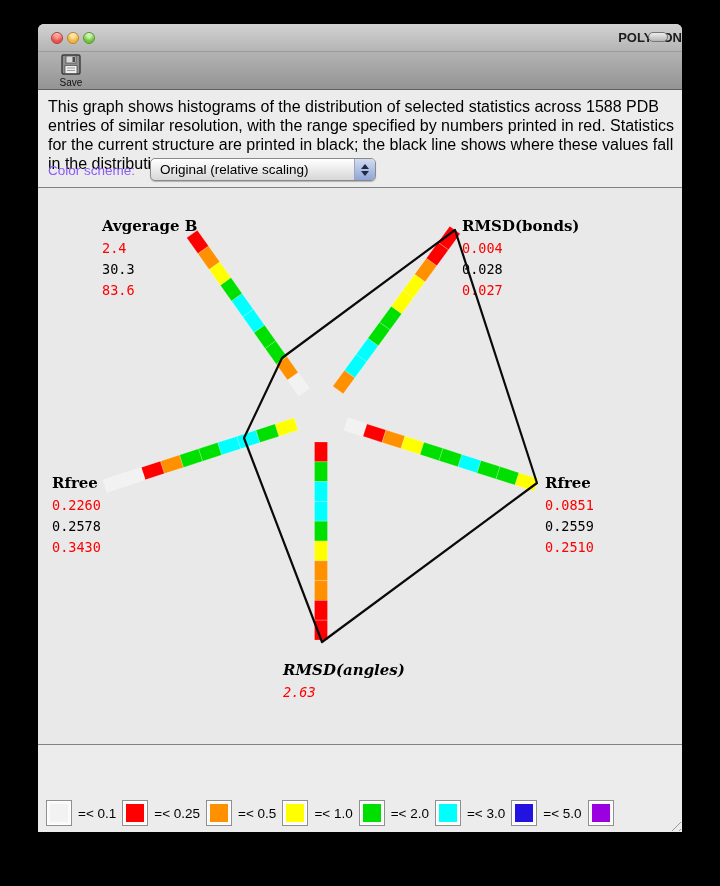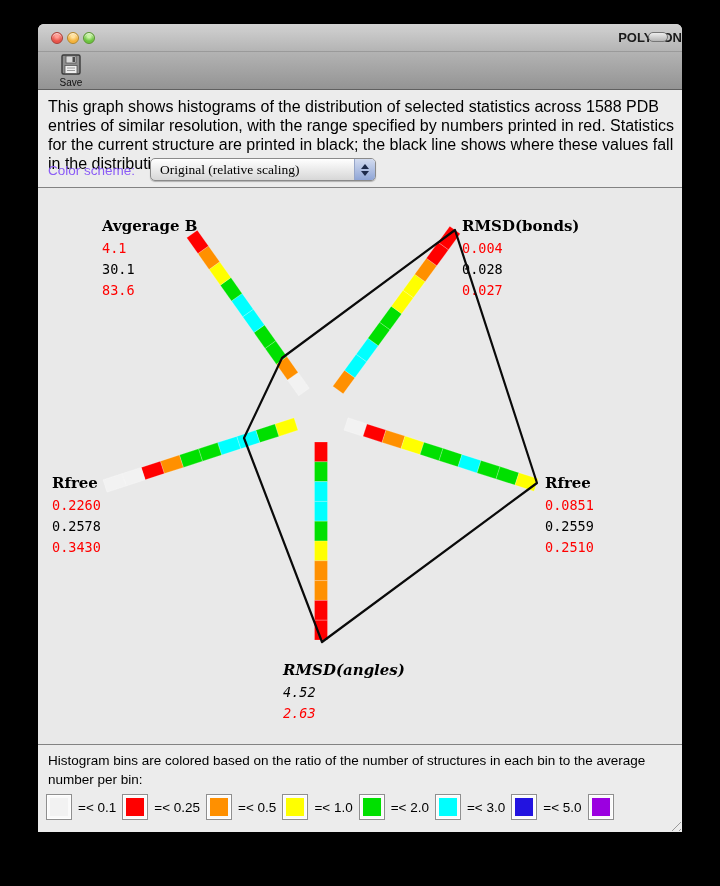--- a/index.html
+++ b/index.html
@@ -38,21 +38,21 @@
   
   .desc-panel { position:absolute; left:0; top:66px; width:100%; height:98px;
                 background:#ECECEC; border-bottom:1px solid #828282; }
   .desc-text { position:absolute; left:10px; top:7px; width:632px;
                font-size:16px; line-height:19px; color:#000; }
   .scheme-label { position:absolute; left:10px; top:73px; font-size:13.5px; color:#8b5cf6; }
   .popup { position:absolute; left:112px; top:68px; width:226px; height:23px;
            border:1px solid #8a8a8a; border-radius:5px;
            background:linear-gradient(#FFFFFF,#D7D7D7);
            box-shadow:0 1px 1px rgba(0,0,0,.25); }
-  .popup-value { position:absolute; left:9px; top:3px; font-size:13.5px; color:#000;font-family:Liberation Serif, serif; }
+  .popup-value { position:absolute; left:9px; top:3px; font-size:13.5px; color:#000; }
   .popup-arrows { position:absolute; right:0; top:0; width:21px; height:21px;
                   border-left:1px solid #97A6C8; border-radius:0 4px 4px 0;
                   background:linear-gradient(#D3DCF0,#8FA5D6);
                   display:flex; flex-direction:column; align-items:center; justify-content:center; }
   .arrow-up, .arrow-down { width:0; height:0; border-left:4px solid transparent;
                   border-right:4px solid transparent; }
   .arrow-up { border-bottom:5px solid #1d2a4a; margin-bottom:2px; }
   .arrow-down { border-top:5px solid #1d2a4a; }
 
   
@@ -70,21 +70,21 @@
   .stat-bonds  { left:424px; top:29px; }
   .stat-rfree  { left:14px;  top:286px; }
   .stat-rwork  { left:507px; top:286px; }
   .stat-angles { left:245px; top:473px;font-style:italic; }
 
   
   .legend-panel { position:absolute; left:0; top:720px; width:100%; height:88px;
                   background:#ECECEC; border-top:1px solid #828282; }
   .legend-text { position:absolute; left:10px; top:6px; width:624px;
                  font-size:13.5px; line-height:19px; color:#000; }
-  .bins { position:absolute; left:8px; top:49px; display:flex; align-items:flex-start; }
+  .bins { position:absolute; left:8px; top:55px; display:flex; align-items:flex-start; }
   .bin { display:flex; align-items:center; }
   .swatch { width:26px; height:26px; border:1px solid #8f8f8f; background:#FAFAFA;
             display:flex; align-items:center; justify-content:center;
             box-shadow:inset 0 0 0 1px #fff; }
   .swatch-fill { width:18px; height:18px; display:block; }
   .bin-label { font-size:13.5px; color:#000; margin:0 6px 0 6px; white-space:nowrap; }
 
   .resize-grip { position:absolute; right:1px; bottom:1px; width:14px; height:14px;
                  background:repeating-linear-gradient(135deg,
                    rgba(0,0,0,0) 0 3px, #9a9a9a 3px 4px, rgba(0,0,0,0) 4px 5px);
@@ -181,51 +181,49 @@
         <polygon points="160.5,260.8 141.4,267.0 145.4,279.4 164.5,273.2" fill="#00E000" stroke="rgba(255,255,255,0.35)" stroke-width="0.6"></polygon>
         <polygon points="141.4,267.0 122.3,273.2 126.3,285.6 145.4,279.4" fill="#FF9000" stroke="rgba(255,255,255,0.35)" stroke-width="0.6"></polygon>
         <polygon points="122.3,273.2 103.2,279.4 107.2,291.8 126.3,285.6" fill="#FF0000" stroke="rgba(255,255,255,0.35)" stroke-width="0.6"></polygon>
         <polygon points="103.2,279.4 84.1,285.6 88.1,298.0 107.2,291.8" fill="#F2F2F2" stroke="rgba(255,255,255,0.35)" stroke-width="0.6"></polygon>
         <polygon points="84.1,285.6 65.0,291.8 69.0,304.2 88.1,298.0" fill="#F2F2F2" stroke="rgba(255,255,255,0.35)" stroke-width="0.6"></polygon>
         <polygon points="244,170 417,42 499,295 284,454 206,250" fill="none" stroke="#0A0A0A" stroke-width="2.2" stroke-linejoin="round"></polygon>
       </svg>
 
     <div class="stat stat-avgb">
       <div class="axis-label">Avgerage B</div>
-      <div class="val red">4.1</div>
-      <div class="val black">30.1</div>
+      <div class="val red">2.4</div>
+      <div class="val black">30.3</div>
       <div class="val red">83.6</div>
     </div>
     <div class="stat stat-bonds">
       <div class="axis-label">RMSD(bonds)</div>
       <div class="val red">0.004</div>
       <div class="val black">0.028</div>
       <div class="val red">0.027</div>
     </div>
     <div class="stat stat-rwork">
       <div class="axis-label">Rfree</div>
       <div class="val red">0.0851</div>
       <div class="val black">0.2559</div>
       <div class="val red">0.2510</div>
     </div>
     <div class="stat stat-angles">
       <div class="axis-label">RMSD(angles)</div>
-      <div class="val black">4.52</div>
       <div class="val red">2.63</div>
     </div>
     <div class="stat stat-rfree">
       <div class="axis-label">Rfree</div>
       <div class="val red">0.2260</div>
       <div class="val black">0.2578</div>
       <div class="val red">0.3430</div>
     </div>
   </div>
 
   <div class="legend-panel">
-    <div class="legend-text">Histogram bins are colored based on the ratio of the number of structures in each bin to the average number per bin:</div>
     <div class="bins" id="legend-bins">
         <div class="bin">
           <span class="swatch">
             <span class="swatch-fill" style="background: rgb(242, 242, 242);"></span>
           </span>
           <span class="bin-label">=&lt; 0.1</span>
         </div>
         <div class="bin">
           <span class="swatch">
             <span class="swatch-fill" style="background: rgb(255, 0, 0);"></span>

